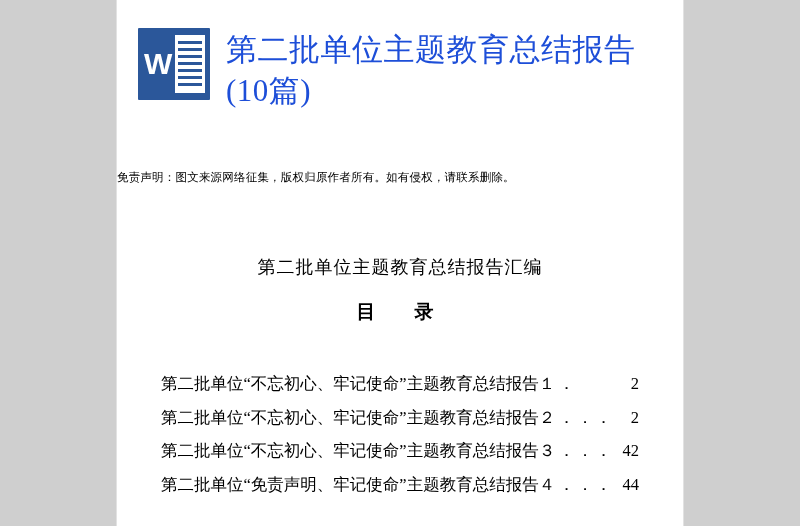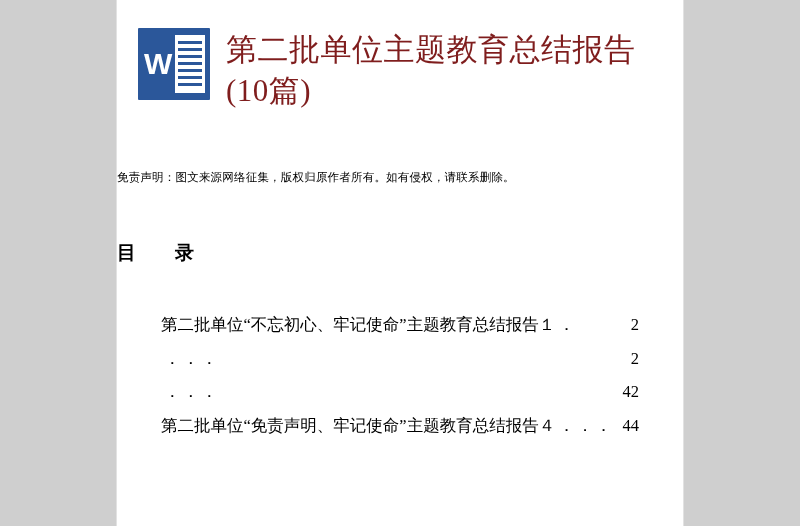--- a/index.html
+++ b/index.html
@@ -64,40 +64,40 @@
     background: #2b579a;
   }
   .title-block {
     margin-left: 16px;
     padding-top: 2px;
   }
   .doc-title {
     font-family: "Liberation Serif", "DejaVu Serif", serif;
     font-size: 31px;
     line-height: 1.32;
-    color: #7f1d1d;
+    color: #1d4ed8;
     font-weight: normal;
     letter-spacing: 0.5px;
     max-width: 440px;
   }
   .disclaimer {
     margin: 58px 0 0 0;
     font-size: 11.5px;
     color: #000;
     letter-spacing: 0.2px;
   }
   .section-title {
     margin-top: 70px;
     text-align: center;
     font-size: 18px;
     letter-spacing: 1px;
   }
   .toc-label {
-    margin-top: 55px;
-    text-align: left;
+    margin-top: 20px;
+    text-align: center;
     font-size: 19px;
     letter-spacing: 10px;
     font-weight: bold;
   }
   .toc {
     margin-top: 42px;
     padding: 0 44px 0 44px;
   }
   .toc-entry {
     display: flex;
@@ -140,34 +140,37 @@
         <div class="line" style="top:48px"></div>
       </div>
     </div>
     <div class="title-block">
       <div class="doc-title">第二批单位主题教育总结报告(10篇)</div>
     </div>
   </div>
 
   <div class="disclaimer">免责声明：图文来源网络征集，版权归原作者所有。如有侵权，请联系删除。</div>
 
+  <div class="section-title">第二批单位主题教育总结报告汇编</div>
 
   <div class="toc-label">目　录</div>
 
   <div class="toc">
     <div class="toc-entry">
       <span class="label">第二批单位“不忘初心、牢记使命”主题教育总结报告１</span>
       <span class="dots">．</span>
       <span class="page-no">2</span>
     </div>
     <div class="toc-entry">
+      <span class="label">第二批单位“不忘初心、牢记使命”主题教育总结报告２</span>
       <span class="dots">．．．</span>
       <span class="page-no">2</span>
     </div>
     <div class="toc-entry">
+      <span class="label">第二批单位“不忘初心、牢记使命”主题教育总结报告３</span>
       <span class="dots">．．．</span>
       <span class="page-no">42</span>
     </div>
     <div class="toc-entry">
       <span class="label">第二批单位“免责声明、牢记使命”主题教育总结报告４</span>
       <span class="dots">．．．</span>
       <span class="page-no">44</span>
     </div>
   </div>
 

